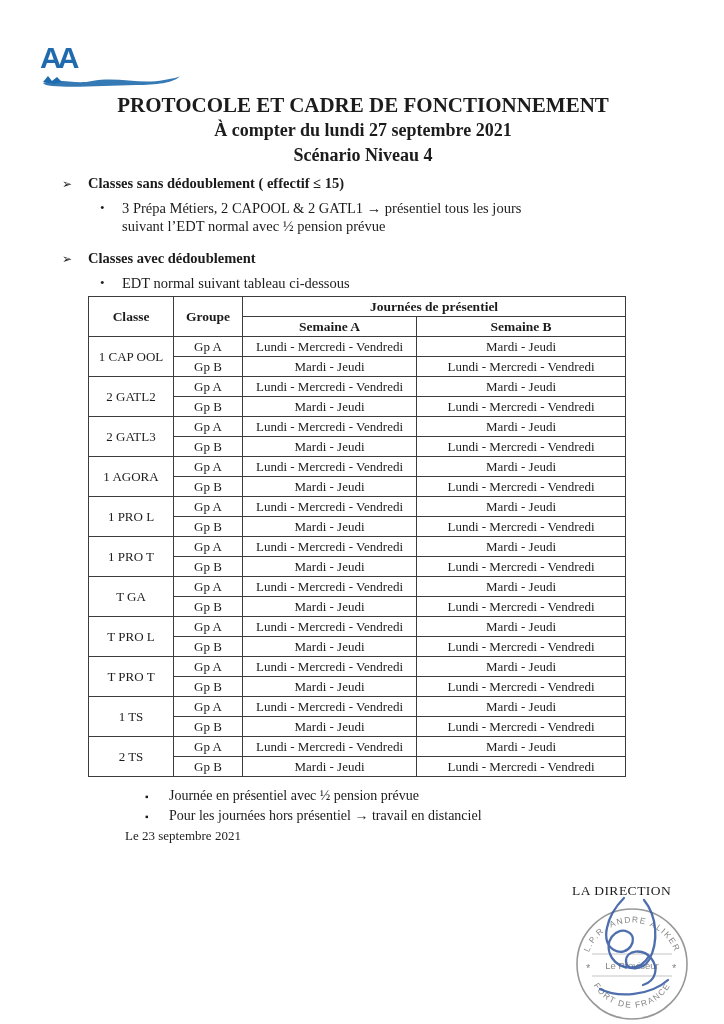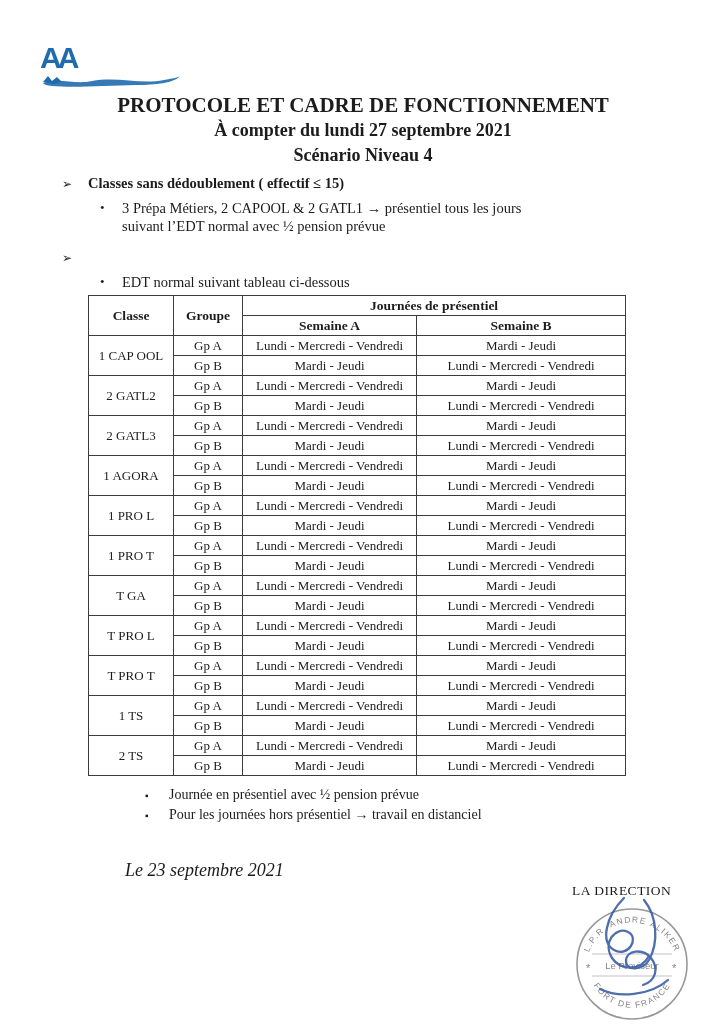--- a/index.html
+++ b/index.html
@@ -68,21 +68,21 @@
   }
   table.schedule th { font-weight:bold; font-size:13.5px; }
   col.c-classe { width:85px; } col.c-groupe { width:69px; }
   col.c-sa { width:174px; } col.c-sb { width:209px; }
 
   
   .footer-bullets { margin:10px 0 0 145px; }
   .footer-bullets .bullet-line { margin-left:0; font-size:14px; line-height:18.5px; }
   .footer-bullets .bullet-mark { font-size:10px; width:24px; flex:0 0 24px; padding-top:1px; }
 
-  .date-line { position:absolute; left:125px; top:860px; font-size:18px;font-style:italic; }
+  .date-line { position:absolute; left:125px; top:828px; font-size:13px; }
   .direction-label {
     position:absolute; left:572px; top:883px;
     font-size:13.5px; letter-spacing:0.5px;
   }
   .stamp-wrap { position:absolute; left:556px; top:892px; }
   .stamp-text { font-family:"Liberation Sans", sans-serif; }
 </style>
 </head>
 <body>
 
@@ -113,20 +113,21 @@
       </div>
       <div class="bullet-line narrow">
         <span class="bullet-mark">•</span>
         <span class="bullet-text">3 Prépa Métiers, 2 CAPOOL &amp; 2 GATL1 → présentiel tous les jours suivant l’EDT normal avec ½ pension prévue</span>
       </div>
     </div>
 
     <div class="sect2">
       <div class="section-heading">
         <span class="marker">➢</span>
+        <span>Classes avec dédoublement</span>
       </div>
       <div class="bullet-line">
         <span class="bullet-mark">•</span>
         <span class="bullet-text">EDT normal suivant tableau ci-dessous</span>
       </div>
     </div>
 
     <table class="schedule">
       <colgroup>
         <col class="c-classe">

